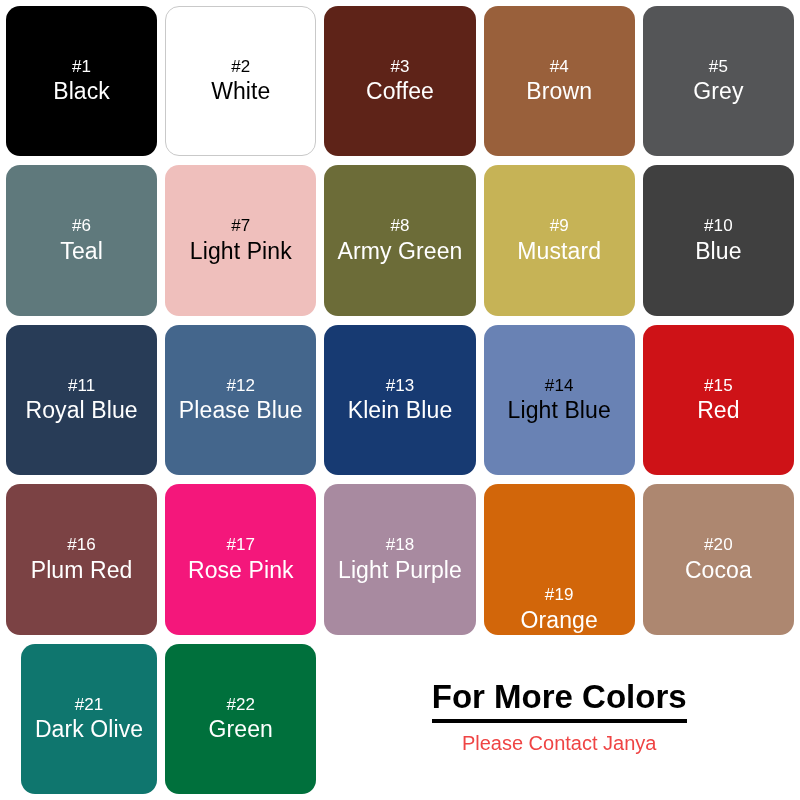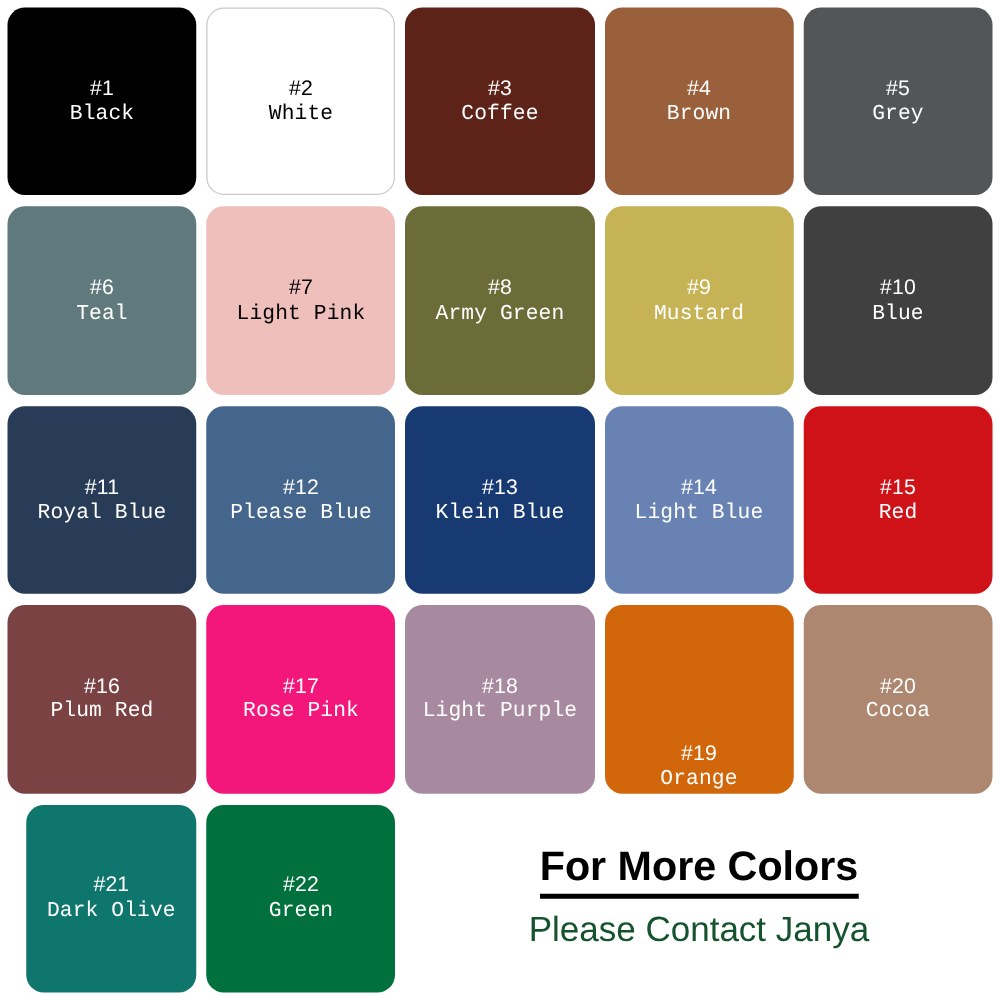--- a/index.html
+++ b/index.html
@@ -41,24 +41,23 @@
   }
   .swatch.bordered {
     border: 1px solid #c9c9c9;
   }
 
   .swatch-code {
     font-size: 17px;
     letter-spacing: 0.1px;
   }
   .swatch-name {
-    font-size: 17px;
+    font-size: 23px;
     letter-spacing: 0.1px;
     white-space: nowrap;
-    font-family: Liberation Mono, monospace;
   }
 
   
   .promo {
     grid-column: 3 / span 3;
     grid-row: 5 / span 1;
     display: flex;
     flex-direction: column;
     align-items: center;
     justify-content: center;
@@ -69,23 +68,23 @@
     font-size: 33px;
     font-weight: bold;
     color: #000000;
     letter-spacing: 0px;
     padding-bottom: 3px;
     border-bottom: 4px solid #000000;
     line-height: 1.15;
     white-space: nowrap;
   }
   .promo-subline {
-    font-size: 28px;
+    font-size: 20px;
     font-weight: normal;
-    color: #14532d;
+    color: #ef4444;
     margin-top: 9px;
     line-height: 1.15;
     white-space: nowrap;
   }
 </style>
 </head>
 <body>
 
 <div id="color-chart">
 
@@ -134,21 +133,21 @@
       <div class="swatch-name">Royal Blue</div>
     </div>
     <div class="swatch" style="background: rgb(68, 102, 140); color: rgb(255, 255, 255);">
       <div class="swatch-code">#12</div>
       <div class="swatch-name">Please Blue</div>
     </div>
     <div class="swatch" style="background: rgb(23, 58, 114); color: rgb(255, 255, 255);">
       <div class="swatch-code">#13</div>
       <div class="swatch-name">Klein Blue</div>
     </div>
-    <div class="swatch" style="background: rgb(105, 130, 180); color: #ffffff;">
+    <div class="swatch" style="background: rgb(105, 130, 180); color: #000000;">
       <div class="swatch-code">#14</div>
       <div class="swatch-name">Light Blue</div>
     </div>
     <div class="swatch" style="background: rgb(206, 18, 23); color: rgb(255, 255, 255);">
       <div class="swatch-code">#15</div>
       <div class="swatch-name">Red</div>
     </div>
     <div class="swatch" style="background: rgb(123, 66, 68); color: rgb(255, 255, 255);">
       <div class="swatch-code">#16</div>
       <div class="swatch-name">Plum Red</div>

